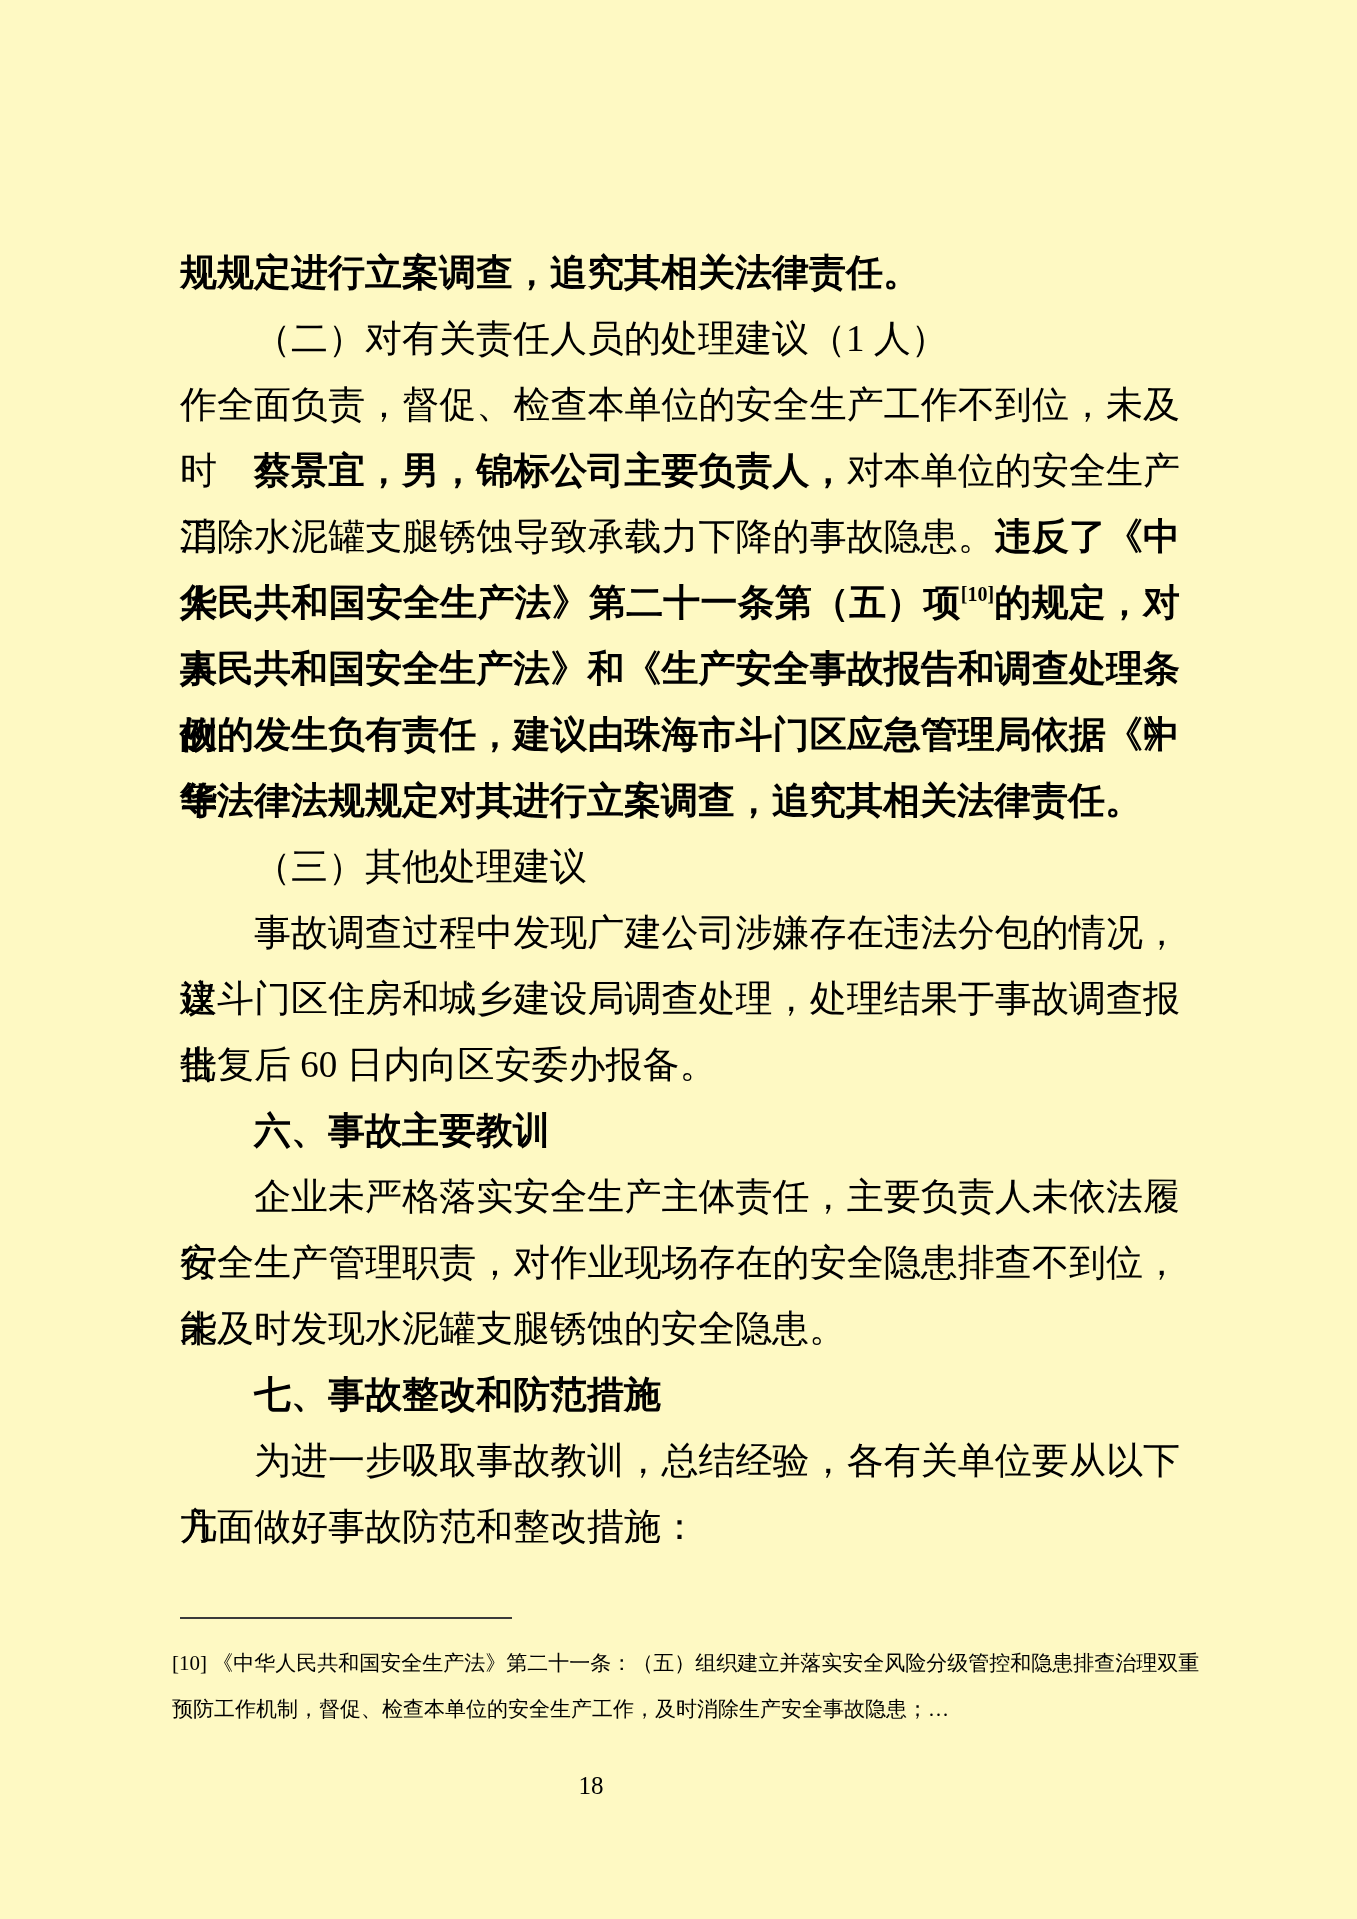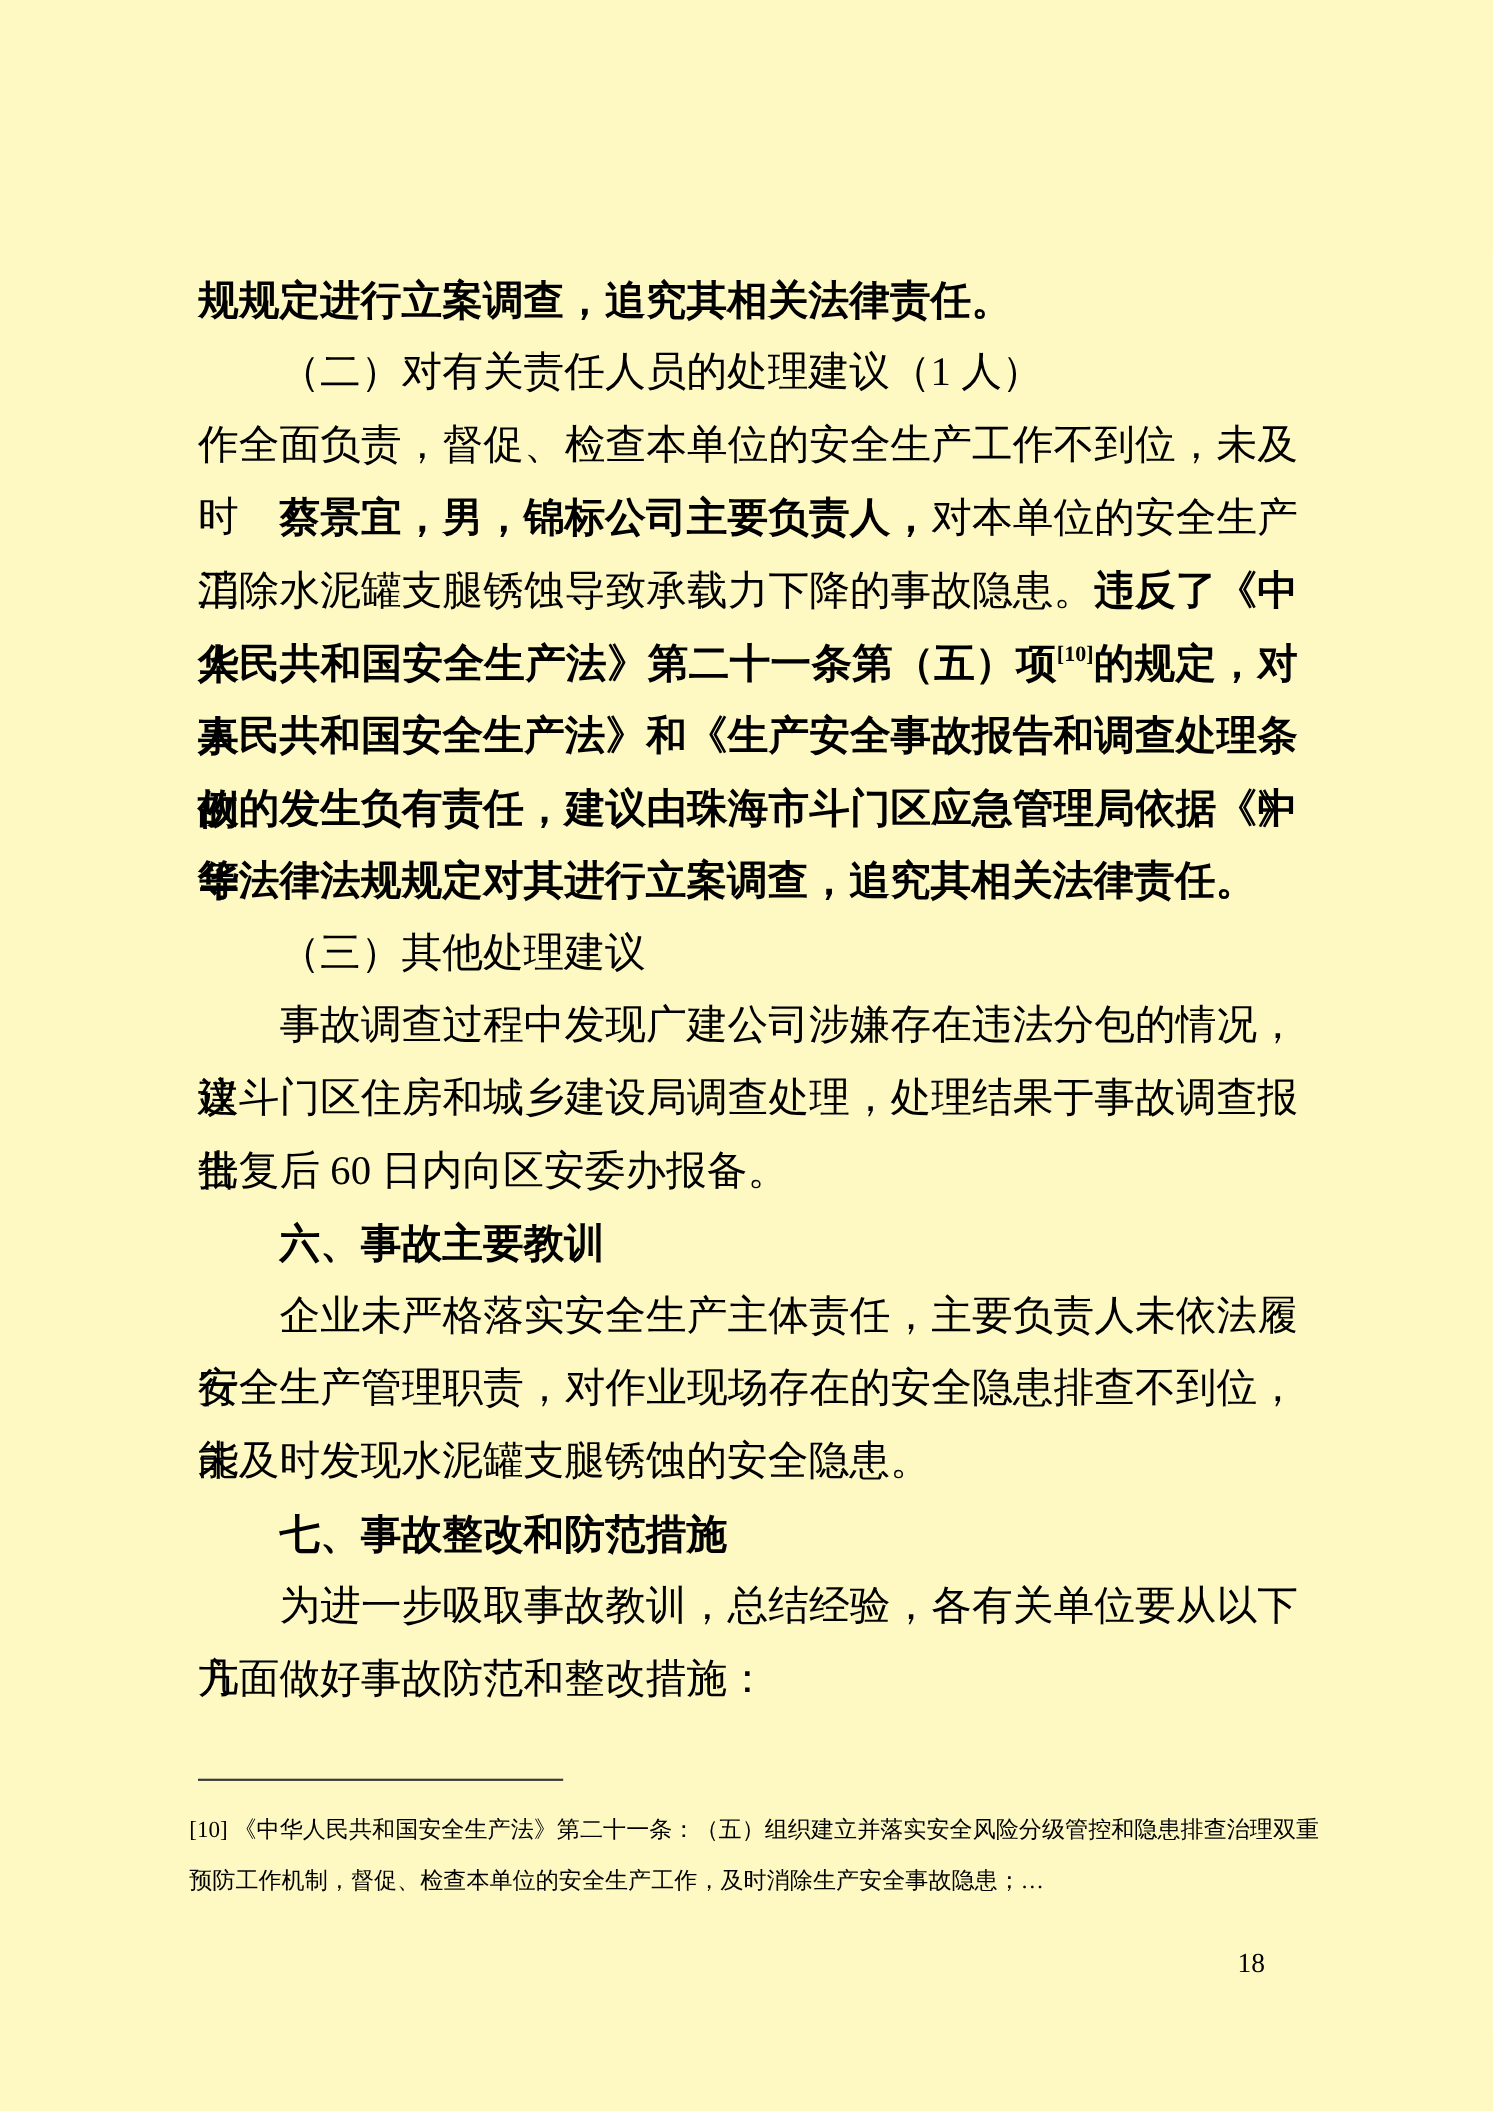--- a/index.html
+++ b/index.html
@@ -80,23 +80,24 @@
     line-height: 29px;
     font-family: "Liberation Serif", serif;
     white-space: nowrap;
     margin-top: 17px;
   }
   .page-number {
     position: absolute;
     left: 0;
     top: 1772px;
     width: 1150px;
-    text-align: right;
+    text-align: center;
     font-size: 25px;
     font-family: "Liberation Serif", serif;
+    padding-left: 16px;
   }
 </style>
 </head>
 <body>
 
 <div class="page">
 
   <div class="body-text">
       <div class="line"><span class="seg-bold">规规定进行立案调查，追究其相关法律责任。</span></div>
       <div class="line indent"><span class="seg-regular">（二）对有关责任人员的处理建议（1 人）</span></div>

